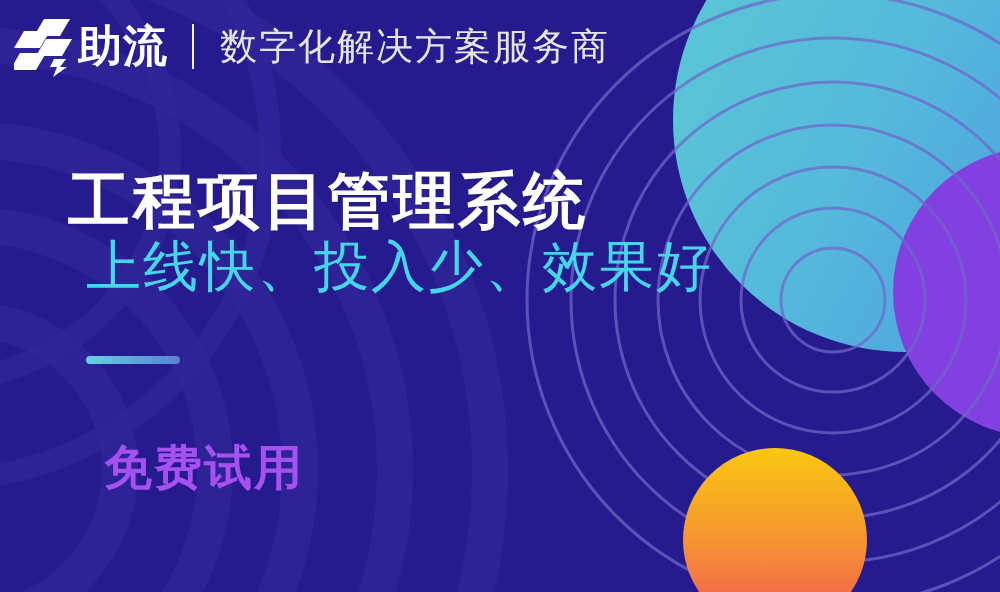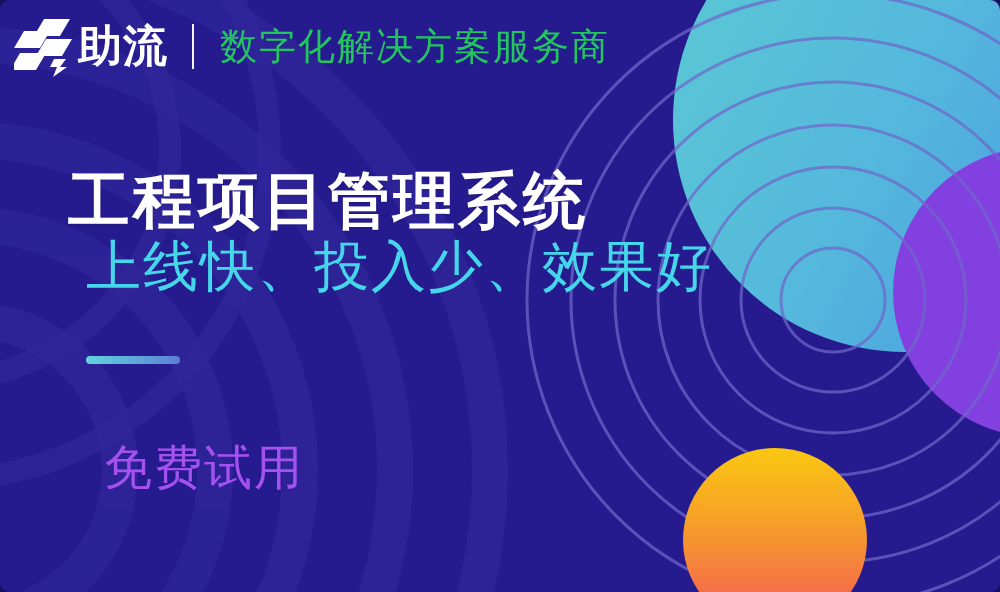--- a/index.html
+++ b/index.html
@@ -11,21 +11,20 @@
   * { box-sizing: border-box; }
 
   .banner {
     position: relative;
     width: 1000px;
     height: 592px;
     overflow: hidden;
     background: #261B8E;
     font-family: "Liberation Sans", "DejaVu Sans", sans-serif;
     user-select: none;
-    border-radius: 10px;
   }
 
   
   .decor-layer {
     position: absolute;
     inset: 0;
     overflow: hidden;
     pointer-events: none;
   }
   .decor-svg { position: absolute; inset: 0; display: block; }
@@ -58,21 +57,21 @@
   }
   .logo-sep {
     width: 2px;
     height: 45px;
     background: #ffffff;
     margin-right: 26px;
     flex: 0 0 auto;
     opacity: 0.95;
   }
   .logo-tagline {
-    color: #22c55e;
+    color: #e5e5e5;
     font-size: 37px;
     font-weight: normal;
     letter-spacing: 2px;
     line-height: 1;
     white-space: nowrap;
   }
 
   
   .hero {
     position: absolute;
@@ -114,21 +113,21 @@
     height: 8px;
     border-radius: 4px;
     background: linear-gradient(90deg, #63D3DE 0%, #5B7FD6 100%);
   }
   .hero-cta {
     position: absolute;
     left: 104px;
     top: 440px;
     color: #A451F0;
     font-size: 48px;
-    font-weight: normal;
+    font-weight: bold;
     letter-spacing: 2px;
     line-height: 1.15;
     white-space: nowrap;
     background: transparent;
     border: none;
     padding: 0;
     cursor: pointer;
     font-family: inherit;
   }
 </style>

